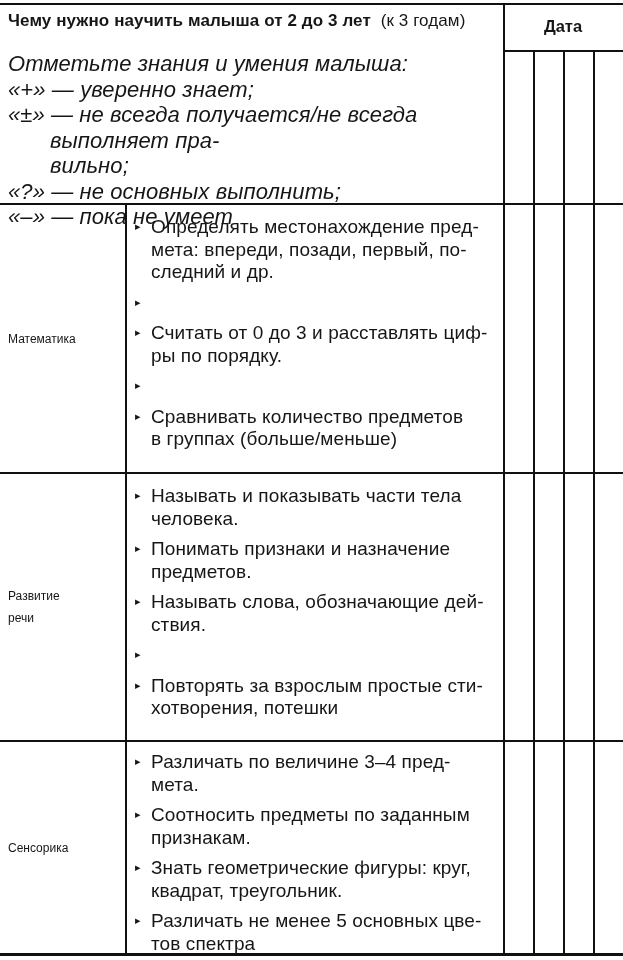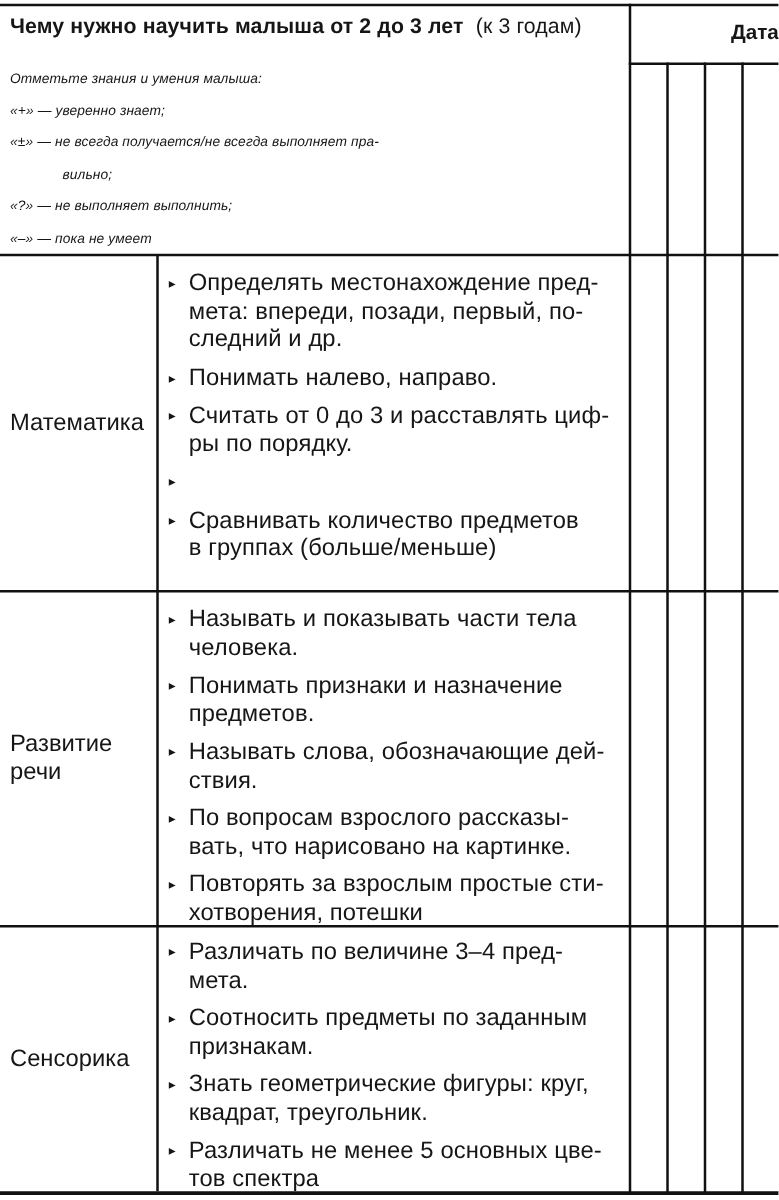--- a/index.html
+++ b/index.html
@@ -37,51 +37,51 @@
     font-size: 17px;
     white-space: nowrap;
     letter-spacing: 0.1px;
   }
   .title .t-bold { font-weight: 700; }
   .title .t-note { font-weight: 400; margin-left: 5px; }
   .date-header {
     position: absolute;
     left: 503px; top: 3px;
     width: 120px; height: 47px;
-    display: flex; align-items: center; justify-content: flex-end;
+    display: flex; align-items: center; justify-content: center;
     font-weight: 700;
     font-size: 16.5px;
   }
 
   
   .legend {
     position: absolute;
     left: 8px; top: 51px;
     width: 492px;
     font-style: italic;
-    font-size: 11px;
+    font-size: 22px;
     line-height: 25.5px;
     letter-spacing: 0.1px;
   }
   .legend-line {
     white-space: pre-line;
     padding-left: 42px;
     text-indent: -42px;
   }
 
   
   .section { position: absolute; left: 0; width: 623px; display: flex; }
   .section.s1 { top: 205px; height: 267px; }
   .section.s2 { top: 474px; height: 266px; }
   .section.s3 { top: 742px; height: 211px; }
   .sec-label {
     width: 127px;
     padding-left: 8px;
     display: flex; align-items: center;
-    font-size: 19px;
+    font-size: 12px;
     line-height: 22px;
     white-space: pre-line;
   }
   .sec-items {
     width: 376px;
     padding: 11px 8px 0 8px;
   }
   .section.s3 .sec-items { padding-top: 9px; }
   .item {
     display: flex;
@@ -138,36 +138,35 @@
   <div class="date-col d0"></div>
   <div class="date-col d1"></div>
   <div class="date-col d2"></div>
   <div class="date-col d3"></div>
 
   <div class="legend">
     <div class="legend-line">Отметьте знания и умения малыша:</div>
     <div class="legend-line">«+» — уверенно знает;</div>
     <div class="legend-line">«±» — не всегда получается/не всегда выполняет пра-
 вильно;</div>
-    <div class="legend-line">«?» — не выполняет выполнить;</div>
+    <div class="legend-line">«?» — не основных выполнить;</div>
     <div class="legend-line">«–» — пока не умеет</div>
   </div>
 
   <div class="section s1">
     <div class="sec-label">Математика</div>
     <div class="sec-items">
       <div class="item">
         <span class="bullet">▸</span>
         <span class="item-text">Определять местонахождение пред-
 мета: впереди, позади, первый, по-
 следний и др.</span>
       </div>
       <div class="item">
         <span class="bullet">▸</span>
-        <span class="item-text">Понимать налево, направо.</span>
       </div>
       <div class="item">
         <span class="bullet">▸</span>
         <span class="item-text">Считать от 0 до 3 и расставлять циф-
 ры по порядку.</span>
       </div>
       <div class="item">
         <span class="bullet">▸</span>
       </div>
       <div class="item">
@@ -192,22 +191,20 @@
         <span class="item-text">Понимать признаки и назначение
 предметов.</span>
       </div>
       <div class="item">
         <span class="bullet">▸</span>
         <span class="item-text">Называть слова, обозначающие дей-
 ствия.</span>
       </div>
       <div class="item">
         <span class="bullet">▸</span>
-        <span class="item-text">По вопросам взрослого рассказы-
-вать, что нарисовано на картинке.</span>
       </div>
       <div class="item">
         <span class="bullet">▸</span>
         <span class="item-text">Повторять за взрослым простые сти-
 хотворения, потешки</span>
       </div>
     </div>
   </div>
 
   <div class="section s3">

